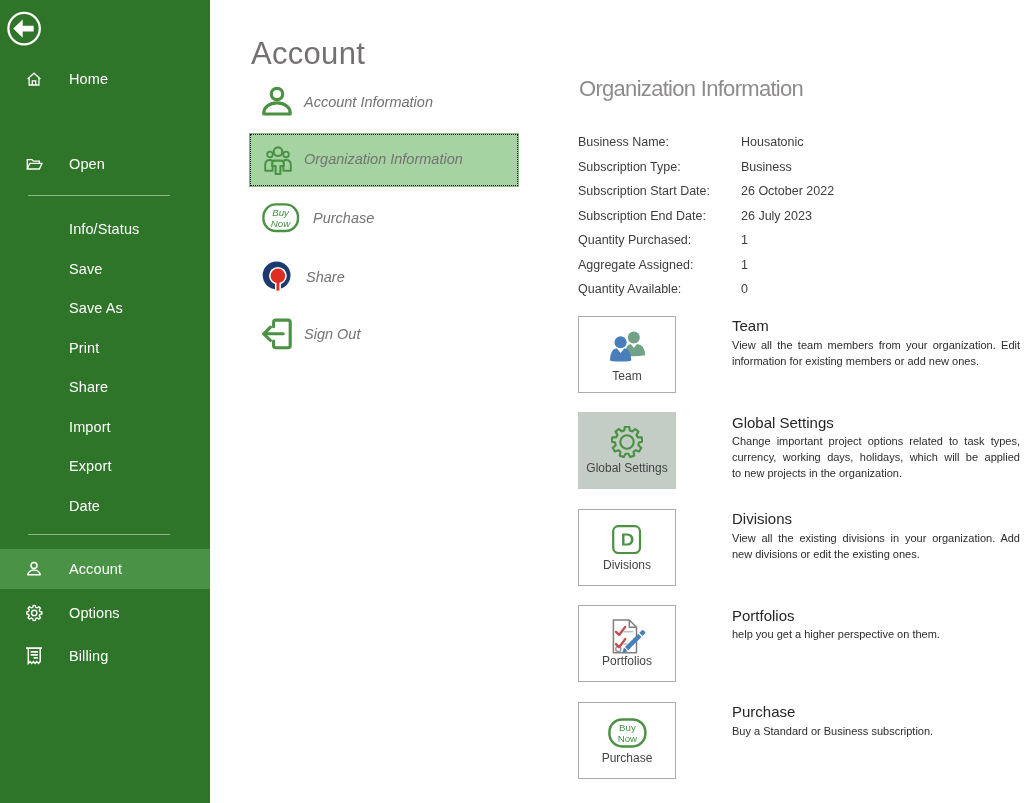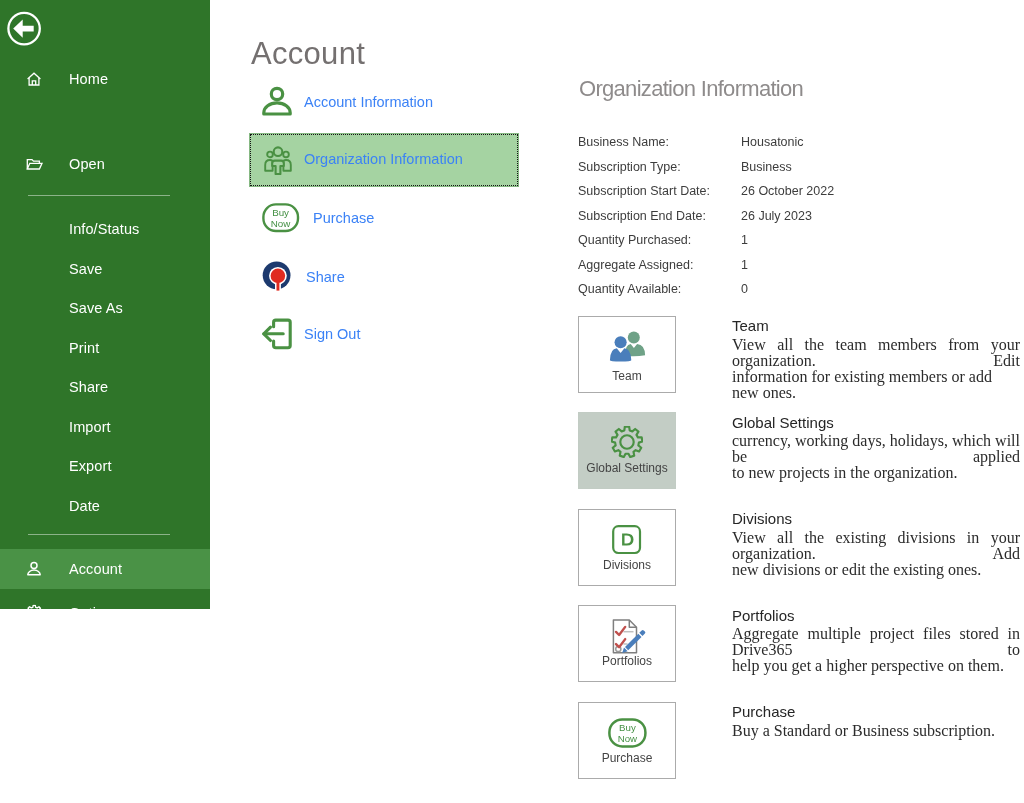--- a/index.html
+++ b/index.html
@@ -1,40 +1,40 @@
 <!DOCTYPE html>
 <html><head>
 <meta charset="utf-8">
 <style>
   html,body{margin:0;padding:0;}
   body{width:1024px;height:803px;position:relative;background:#fff;
        font-family:"Liberation Sans", sans-serif;overflow:hidden;}
   .abs{position:absolute;}
   
-  #side{position:absolute;left:0;top:0;width:210px;height:609px;background:#2f7529;text-decoration:underline;}
+  #side{position:absolute;left:0;top:0;width:210px;height:803px;background:#2f7529;text-decoration:underline;}
   .snav{position:absolute;left:0;width:210px;height:40px;color:#fff;font-size:14.5px;}
   .snav .txt{position:absolute;left:69px;top:50%;transform:translateY(-50%);white-space:nowrap;letter-spacing:.1px;}
   .snav svg{position:absolute;left:26px;top:50%;transform:translateY(-50%);}
   .sep{position:absolute;left:28px;width:142px;height:1px;background:rgba(255,255,255,.45);}
   .hl{background:#4a9246;}
   
   #title{position:absolute;left:251px;top:36px;font-size:31px;color:#747070;letter-spacing:.3px;}
-  .mitem{position:absolute;color:#3b82f6;font-size:14.5px;}
+  .mitem{position:absolute;color:#737373;font-size:14.5px;font-style:italic;}
   .mtext{position:absolute;top:50%;transform:translateY(-50%);white-space:nowrap;}
   #orgbox{position:absolute;left:249px;top:133px;width:268px;height:52px;background:#a5d3a2;
           border:1px solid #86b883;outline:1px dotted #151515;outline-offset:-2px;}
   
   #rhead{position:absolute;left:579px;top:76px;font-size:22px;color:#8e8b8b;letter-spacing:-0.7px;}
   .dl{position:absolute;left:578px;font-size:12.5px;color:#3d3d3d;white-space:nowrap;}
   .dv{position:absolute;left:741px;font-size:12.5px;color:#3d3d3d;white-space:nowrap;}
   .tile{position:absolute;left:578px;width:96px;height:75px;border:1px solid #ababab;background:#fff;}
   .tile.sel{border:1px solid #c2ccc4;background:#c3cdc5;}
   .tlabel{position:absolute;left:0;width:100%;text-align:center;font-size:12px;color:#444;white-space:nowrap;}
   .rtitle{position:absolute;left:732px;font-size:15px;color:#262626;white-space:nowrap;}
-  .rdesc{position:absolute;left:732px;width:288px;font-size:16px;color:#2b2b2b;line-height:16.2px;font-family:Liberation Serif, serif;}
+  .rdesc{position:absolute;left:732px;width:288px;font-size:11px;color:#2b2b2b;line-height:16.2px;}
   .jl{text-align:justify;text-align-last:justify;}
 </style>
 </head>
 <body>
 
 <div id="side">
 
   <svg class="abs" style="left:7px;top:11px;" width="36" height="36" viewBox="0 0 36 36">
     <circle cx="17.1" cy="17.6" r="15.7" fill="none" stroke="#fff" stroke-width="2.3"></circle>
     <path d="M6.2 17.6 L15.7 8.4 L15.7 14.8 L26.7 14.8 L26.7 20.4 L15.7 20.4 L15.7 26.8 Z" fill="#fff"></path>
@@ -234,32 +234,32 @@
 </div>
 
 <div class="rtitle" style="top:317px;">Team</div>
 <div class="rdesc" style="top:336.5px;">
   <div class="jl">View all the team members from your organization. Edit</div>
   <div>information for existing members or add new ones.</div>
 </div>
 
 <div class="rtitle" style="top:413.5px;">Global Settings</div>
 <div class="rdesc" style="top:433px;">
+  <div class="jl">Change important project options related to task types,</div>
   <div class="jl">currency, working days, holidays, which will be applied</div>
   <div>to new projects in the organization.</div>
 </div>
 
 <div class="rtitle" style="top:510px;">Divisions</div>
 <div class="rdesc" style="top:529.5px;">
   <div class="jl">View all the existing divisions in your organization. Add</div>
   <div>new divisions or edit the existing ones.</div>
 </div>
 
 <div class="rtitle" style="top:606.5px;">Portfolios</div>
 <div class="rdesc" style="top:626px;">
-  <div class="jl">Aggregate multiple project files stored in Drive365 to</div>
   <div>help you get a higher perspective on them.</div>
 </div>
 
 <div class="rtitle" style="top:703px;">Purchase</div>
 <div class="rdesc" style="top:722.5px;">
   <div>Buy a Standard or Business subscription.</div>
 </div>
 
 </body></html>

